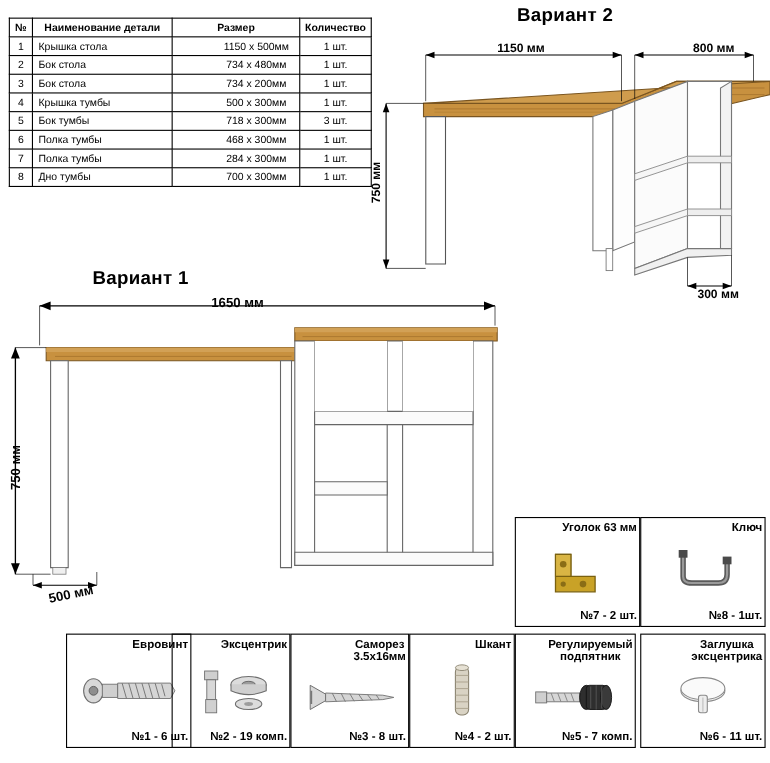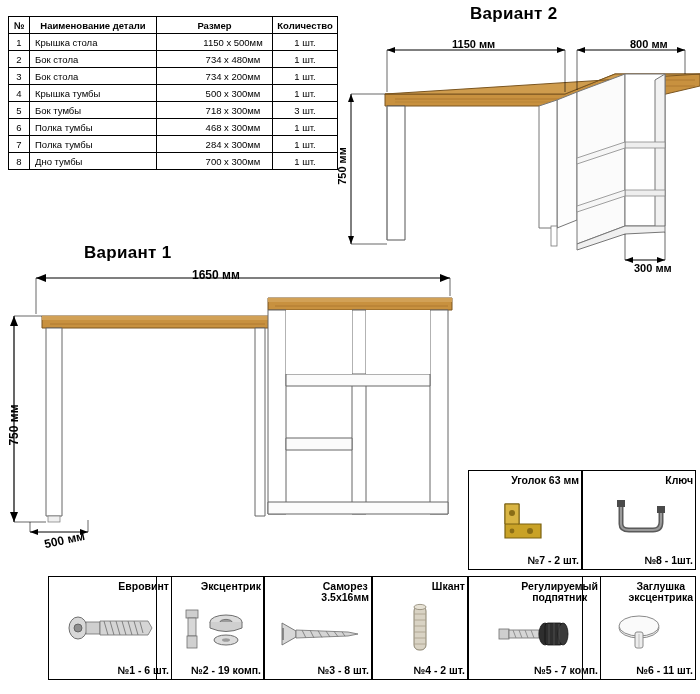--- a/index.html
+++ b/index.html
@@ -242,21 +242,21 @@
     <svg width="64" height="44" viewBox="0 0 64 44">
       <path d="M14 6 L14 26 Q14 32 22 32 L46 32 Q54 32 54 24 L54 12" fill="none" stroke="#5a5a5a" stroke-width="5" stroke-linecap="round"></path>
       <path d="M14 6 L14 26 Q14 32 22 32 L46 32 Q54 32 54 24 L54 12" fill="none" stroke="#9a9a9a" stroke-width="2" stroke-linecap="round"></path>
       <rect x="10" y="2" width="8" height="7" fill="#4a4a4a"></rect>
       <rect x="50" y="8" width="8" height="7" fill="#4a4a4a"></rect>
     </svg>
   </div>
   <div class="hw-qty">№8 - 1шт.</div>
 </div>
 
-<div class="abs hw-box" style="left:48px;top:576px;width:124px;height:104px;">
+<div class="abs hw-box" style="left:60px;top:576px;width:114px;height:104px;">
   <div class="hw-title">Евровинт</div>
   <div class="hw-art">
     <svg width="92" height="34" viewBox="0 0 92 34">
       <ellipse cx="14" cy="17" rx="9" ry="11" fill="#d8d8d8" stroke="#6e6e6e" stroke-width="1"></ellipse>
       <circle cx="14" cy="17" r="4" fill="#8e8e8e" stroke="#555" stroke-width="0.8"></circle>
       <rect x="22" y="11" width="14" height="12" fill="#cfcfcf" stroke="#6e6e6e" stroke-width="0.8"></rect>
       <path d="M36 10 L84 10 L88 17 L84 24 L36 24 Z" fill="#d5d5d5" stroke="#6e6e6e" stroke-width="0.8"></path>
       <g stroke="#777" stroke-width="0.9">
         <line x1="40" y1="10" x2="44" y2="24"></line>
           <line x1="46" y1="10" x2="50" y2="24"></line>
@@ -328,21 +328,21 @@
           <line x1="9" y1="32" x2="21" y2="32"></line>
         <line x1="9" y1="38" x2="21" y2="38"></line>
           <line x1="9" y1="44" x2="21" y2="44"></line>
       </g>
       <ellipse cx="15" cy="7" rx="6" ry="2.6" fill="#e6e1d4" stroke="#8b8471" stroke-width="0.8"></ellipse>
     </svg>
   </div>
   <div class="hw-qty">№4 - 2 шт.</div>
 </div>
 
-<div class="abs hw-box" style="left:468px;top:576px;width:133px;height:104px;">
+<div class="abs hw-box" style="left:468px;top:576px;width:110px;height:104px;">
   <div class="hw-title" style="white-space:pre-line;">Регулируемый
 подпятник</div>
   <div class="hw-art">
     <svg width="84" height="34" viewBox="0 0 84 34">
       <rect x="6" y="12" width="10" height="10" fill="#cfcfcf" stroke="#6e6e6e" stroke-width="0.8"></rect>
       <rect x="16" y="13" width="30" height="8" fill="#d6d6d6" stroke="#6e6e6e" stroke-width="0.8"></rect>
       <g stroke="#888" stroke-width="0.9">
         <line x1="20" y1="13" x2="23" y2="21"></line>
           <line x1="26" y1="13" x2="29" y2="21"></line>
         <line x1="32" y1="13" x2="35" y2="21"></line>

